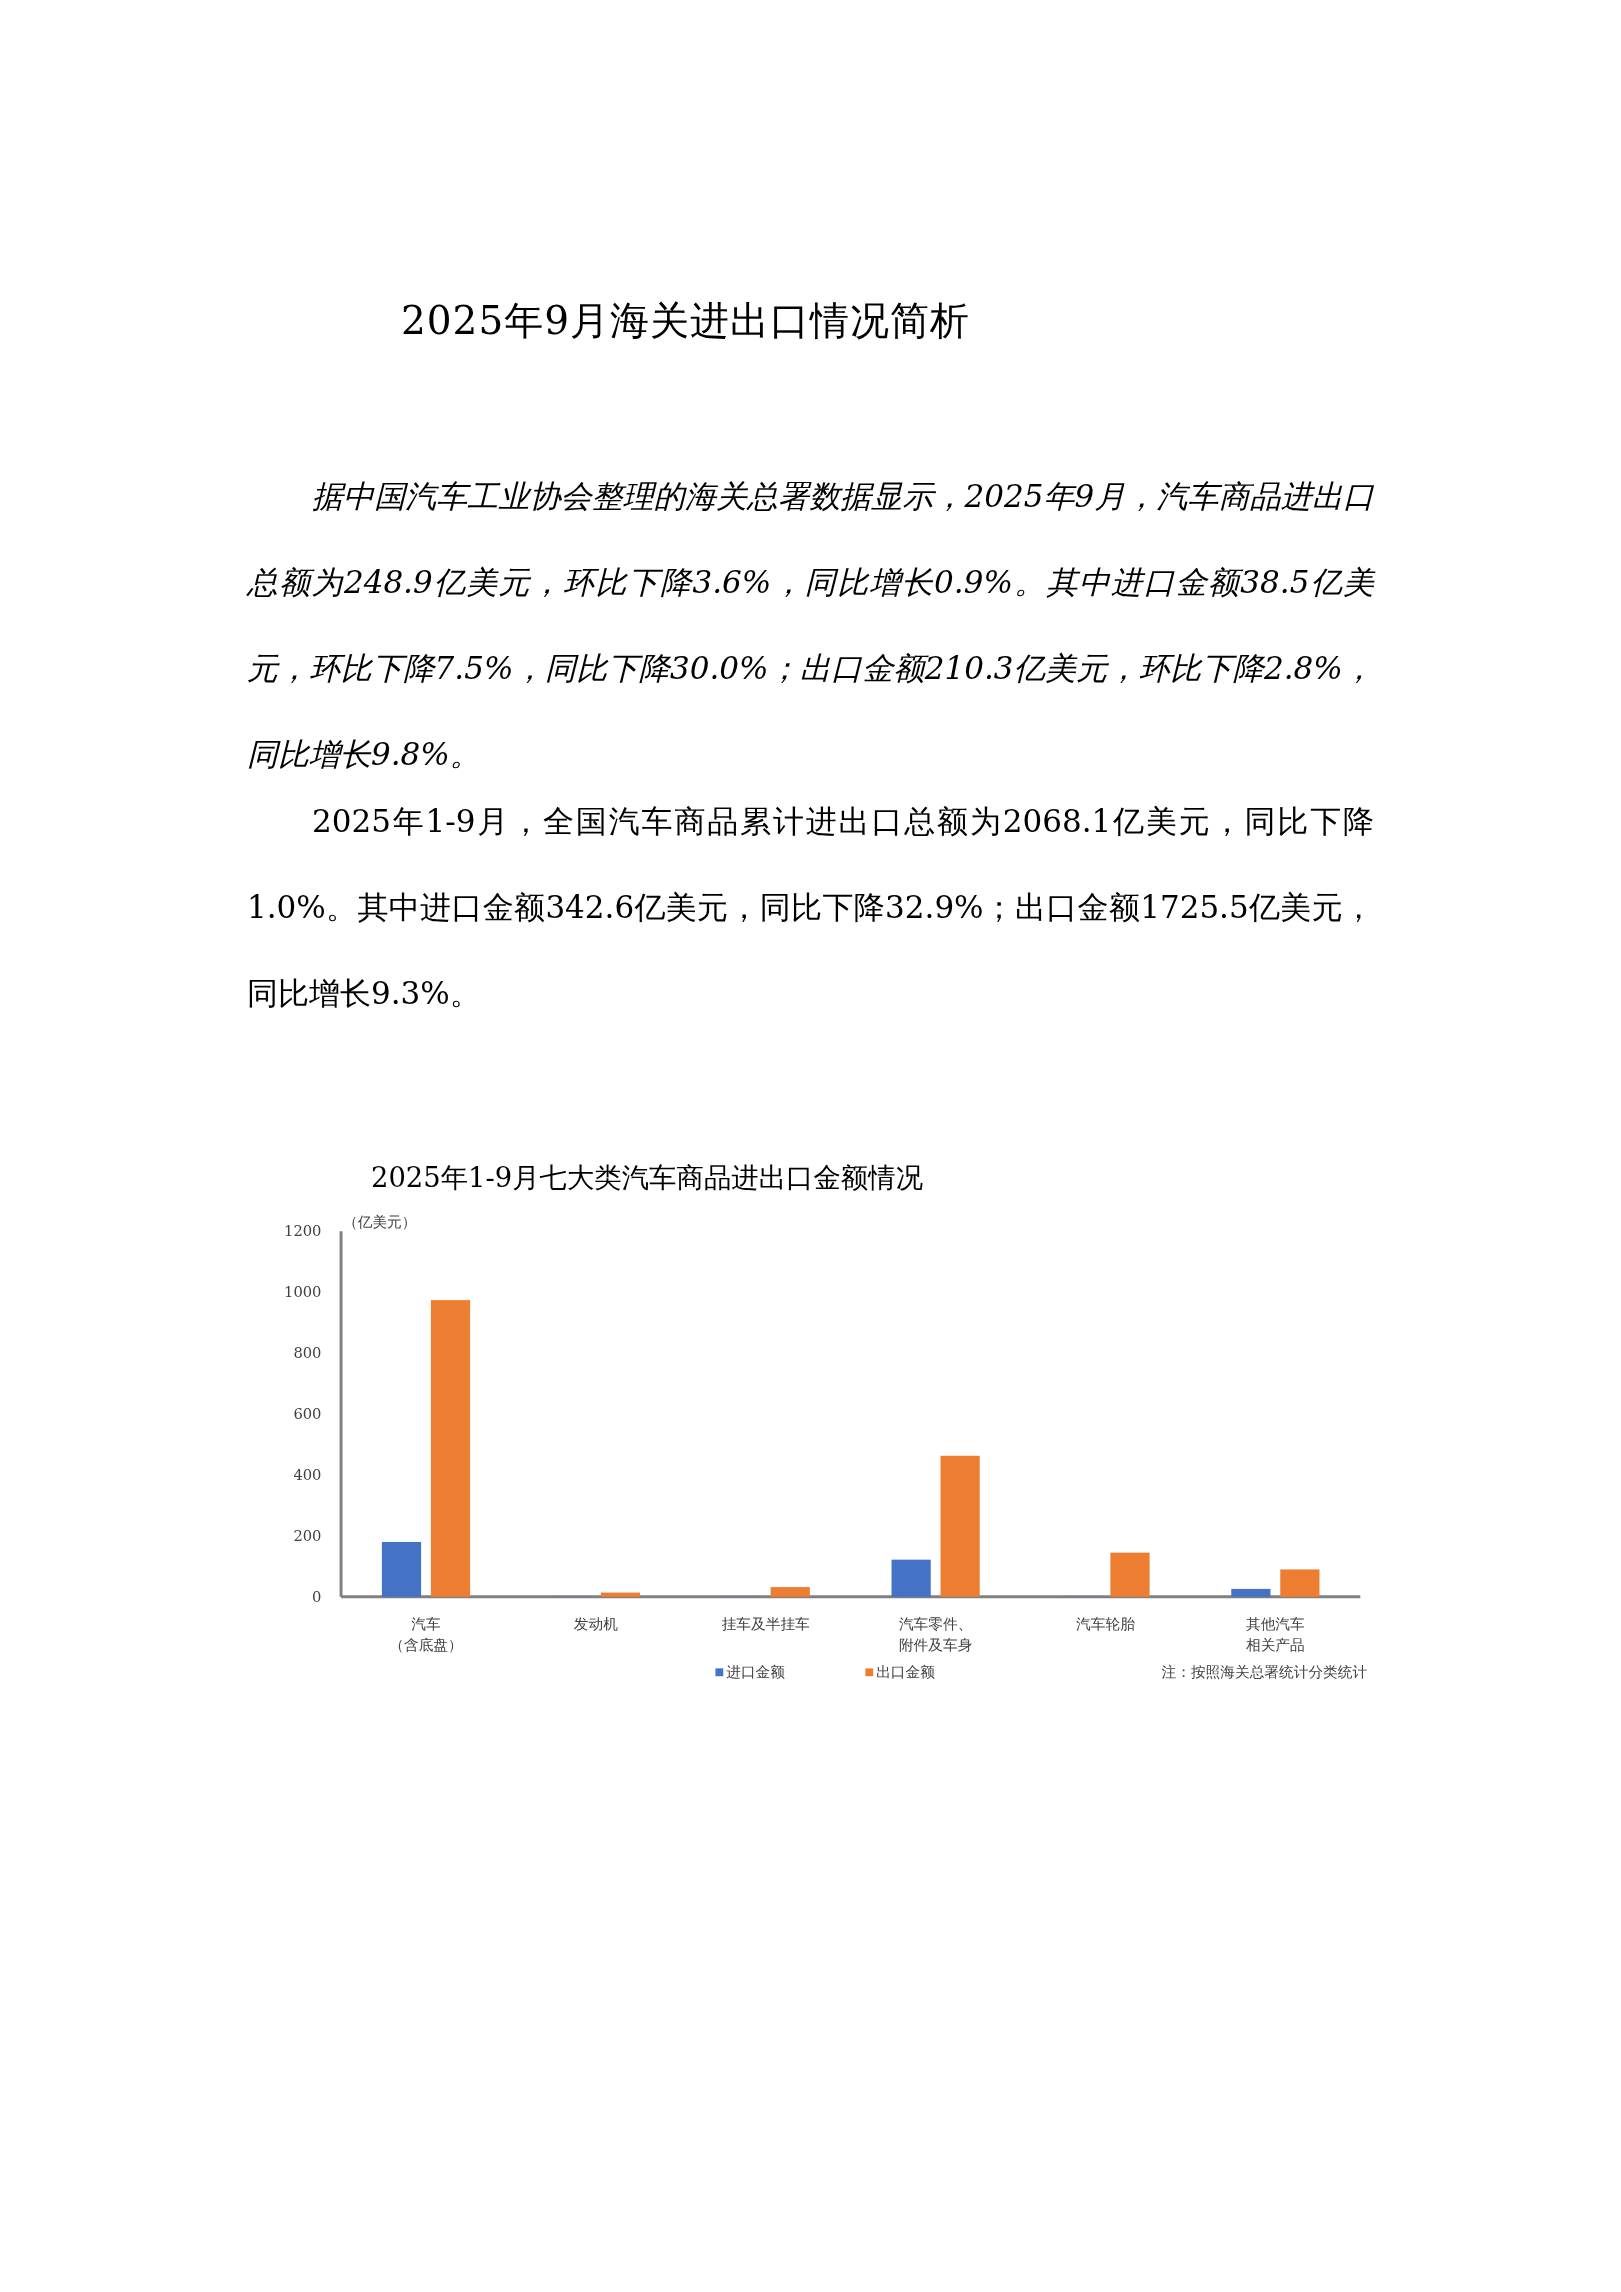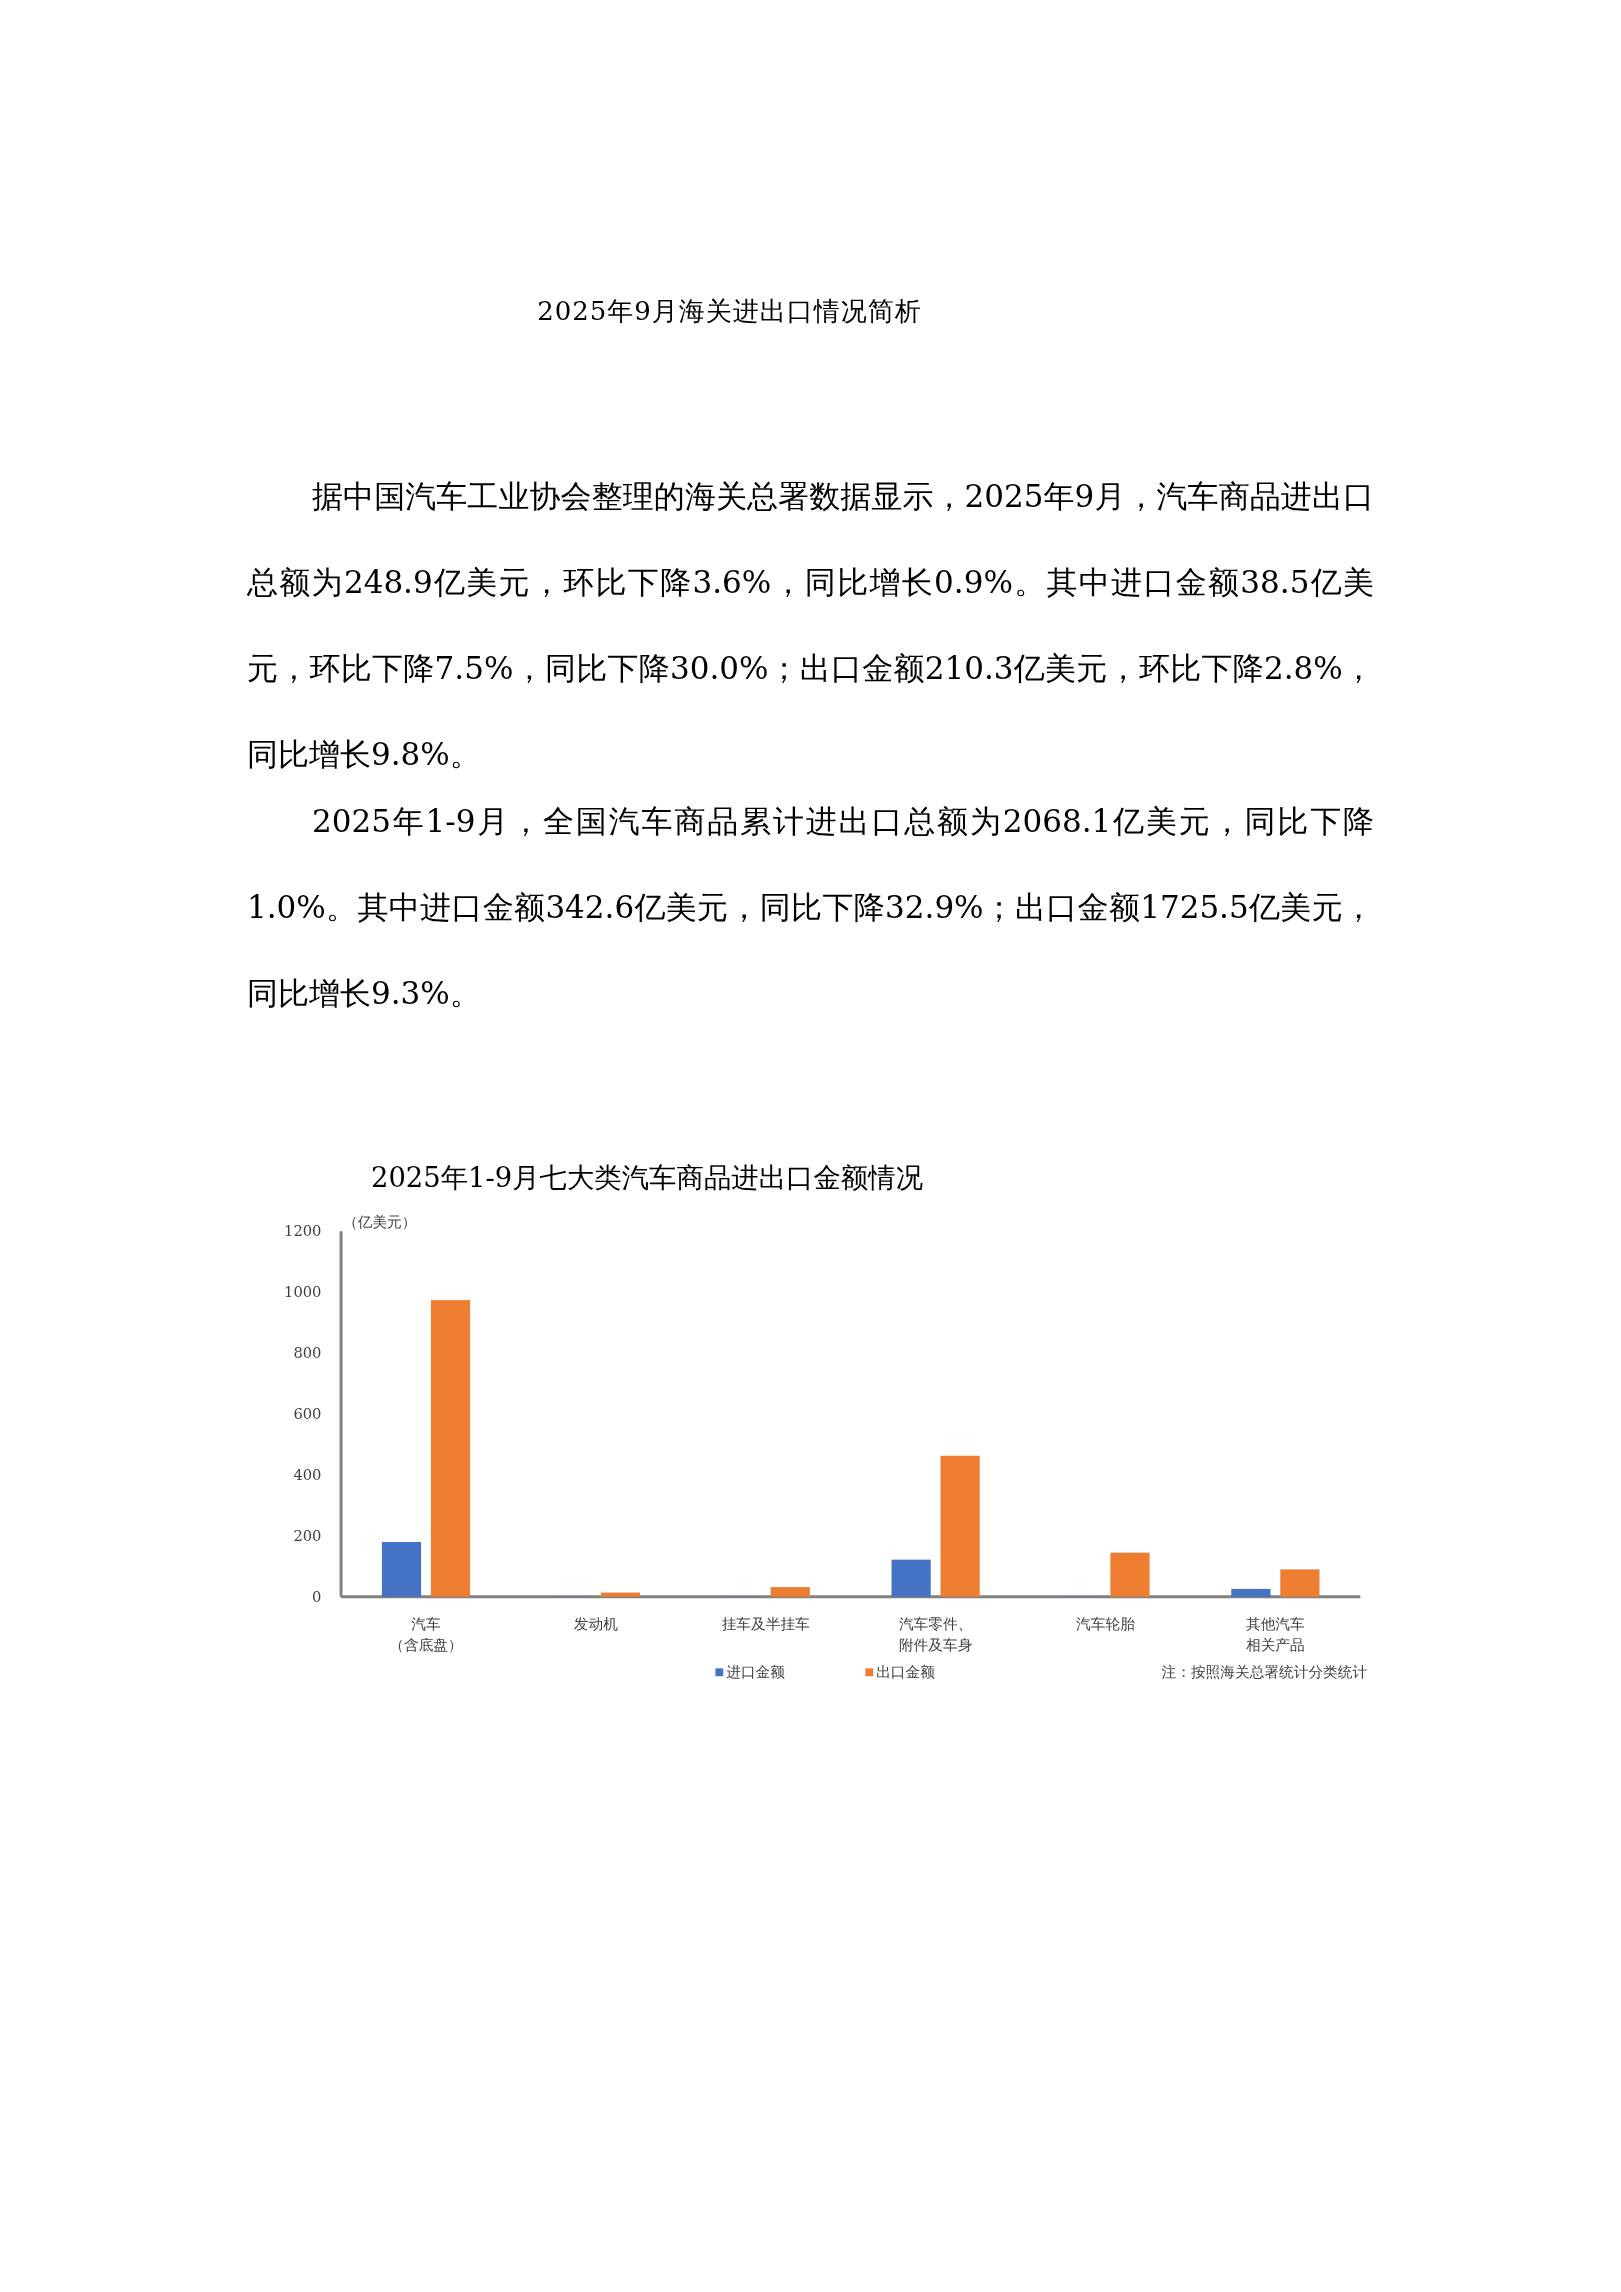--- a/index.html
+++ b/index.html
@@ -1,22 +1,22 @@
 <!DOCTYPE html>
 <html><head>
 <meta charset="utf-8">
 <style>
   html, body { margin: 0; padding: 0; background: #ffffff; }
   body { width: 1621px; height: 2293px; position: relative; overflow: hidden;
          font-family: "DejaVu Serif", "Liberation Serif", serif; color: #000; }
   .title { position: absolute; top: 294px; left: 0; width: 1371px; text-align: center;
-           font-size: 26px; letter-spacing: 1px; padding-left: 44px; }
+           font-size: 39px; letter-spacing: 1px; }
   .para { position: absolute; left: 247px; width: 1127px; font-size: 31px; line-height: 86px;
           text-indent: 65px; text-align: justify; }
-  .p1 { top: 453px; }
+  .p1 { top: 453px; font-style: italic; }
   .p2 { top: 778px; }
   .chart-title { position: absolute; top: 1160px; left: 0; width: 1294px; text-align: center;
                  font-size: 27.4px; }
   .chart { position: absolute; left: 0; top: 0; width: 1621px; height: 2293px; pointer-events: none; }
   .chart svg { position: absolute; left: 0; top: 0; }
   .svg-text { font-family: "DejaVu Sans", "Liberation Sans", sans-serif; }
 </style>
 </head>
 <body>
 

